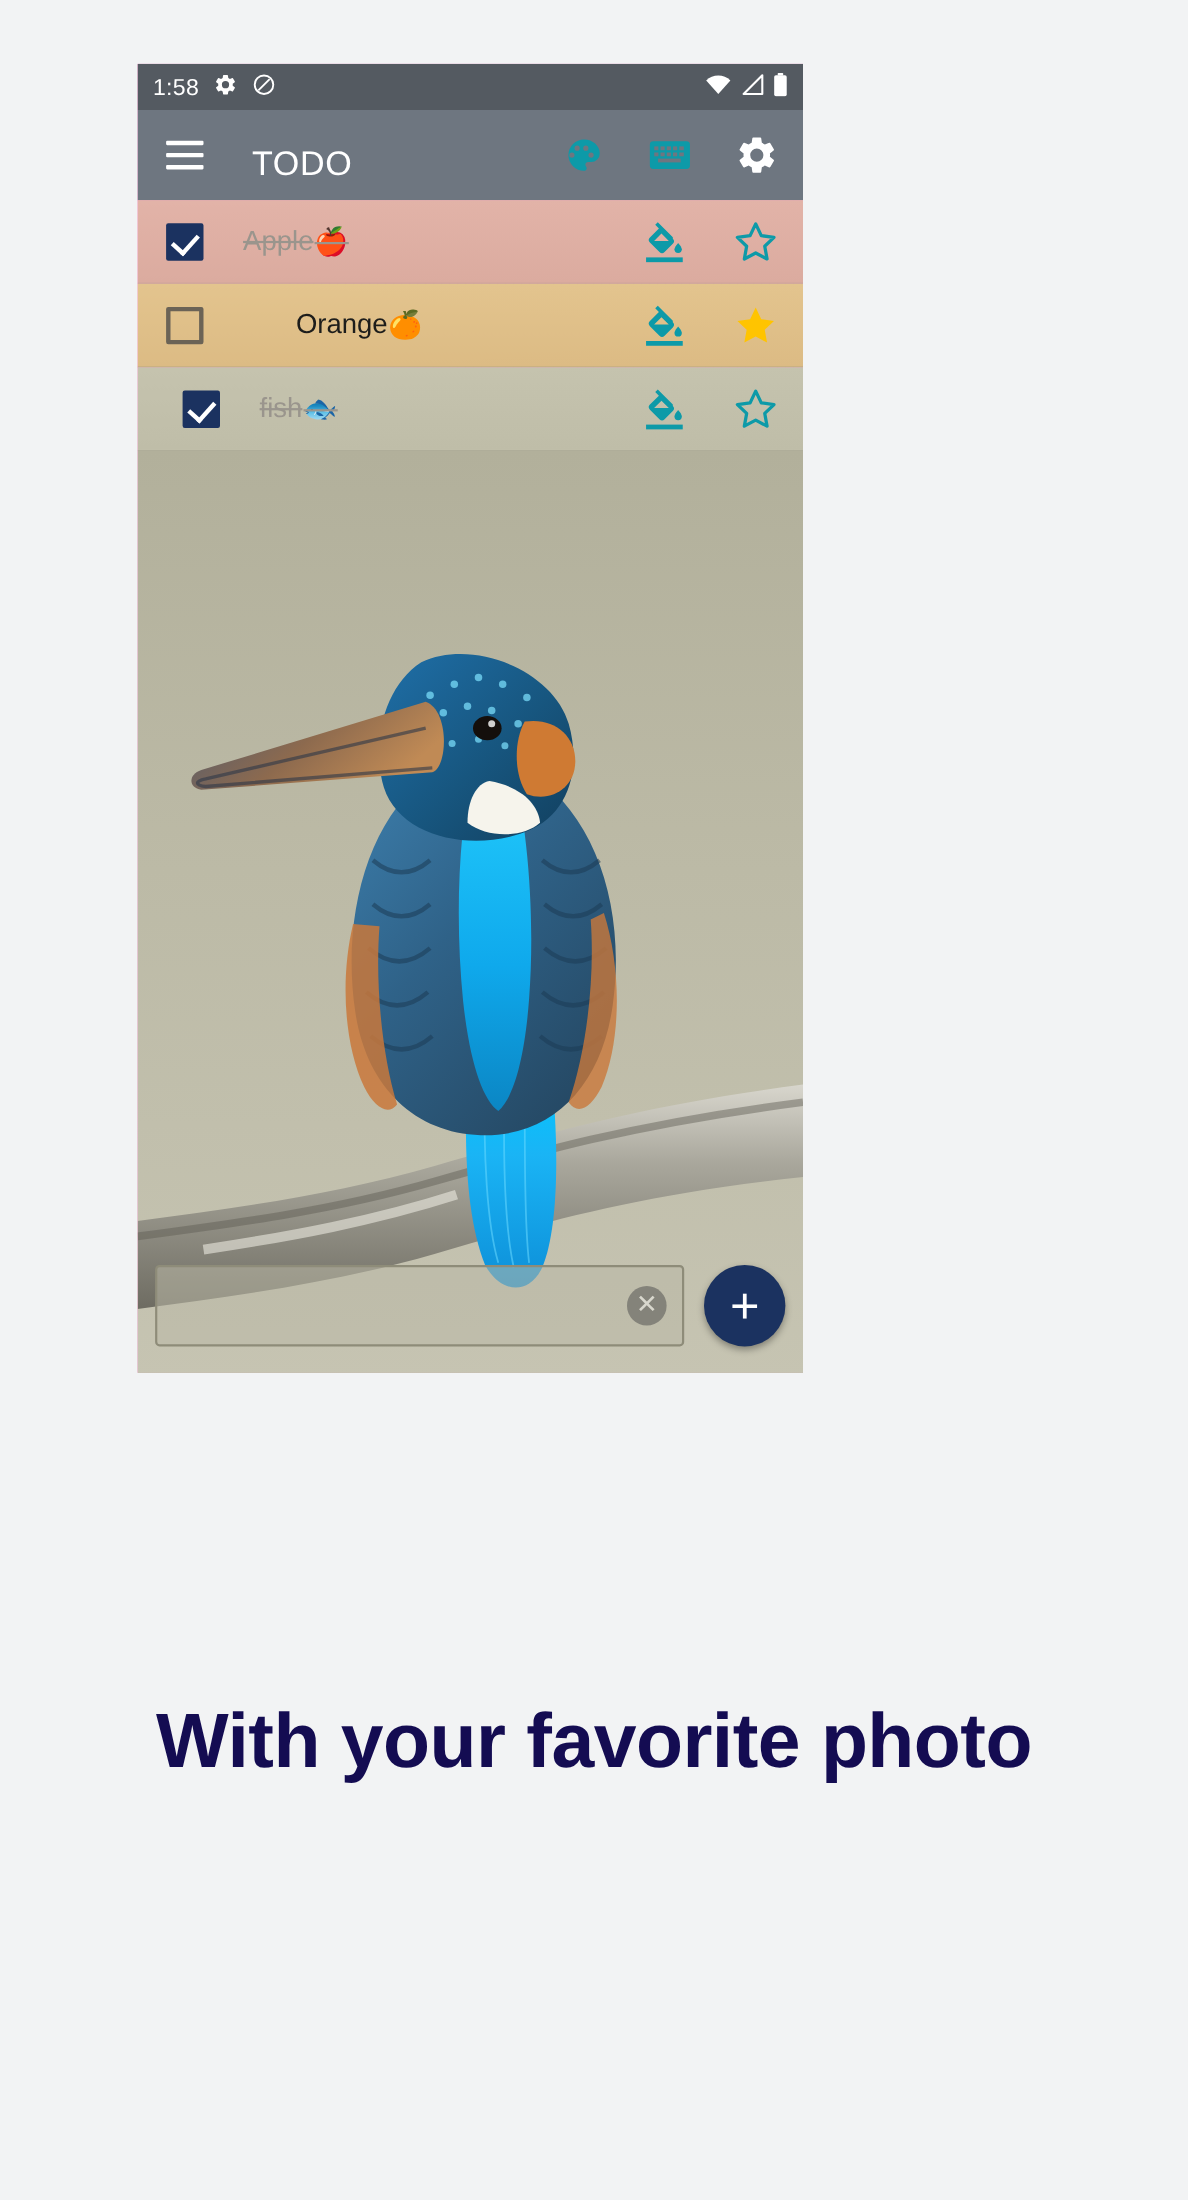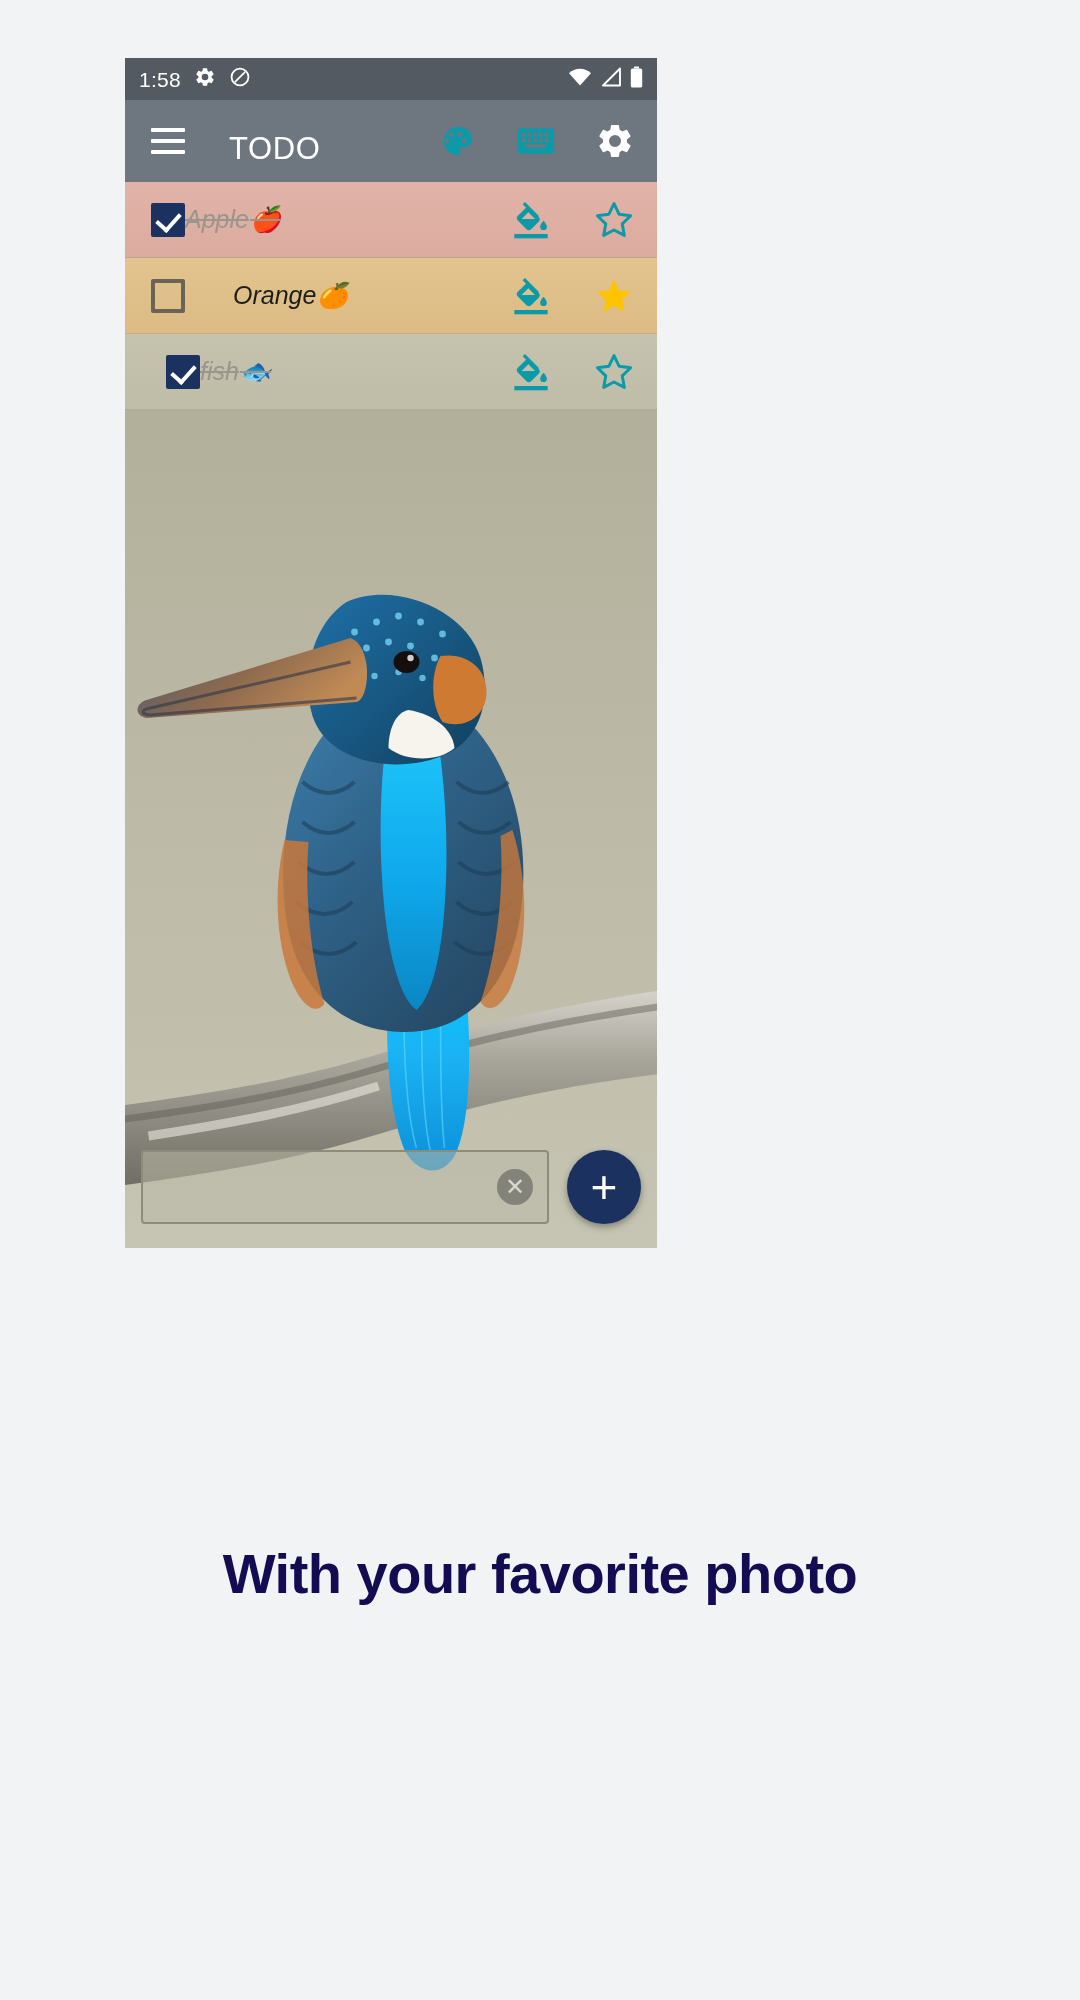--- a/index.html
+++ b/index.html
@@ -7,21 +7,21 @@
     width: 1080px; height: 2000px;
     background: #f2f3f4;
     font-family: "Liberation Sans", sans-serif;
     overflow: hidden;
   }
 
   
   #phone {
     position: absolute;
     left: 125px; top: 58px;
-    width: 532px; height: 1190px;
+    width: 605px; height: 1190px;
     overflow: hidden;
     background: #f9a8d4;
   }
 
   
   #statusbar {
     position: relative;
     height: 42px;
     background: #545a61;
     display: flex; align-items: center;
@@ -80,24 +80,25 @@
   .cbox.checked::after {
     content: "";
     position: absolute; left: 10px; top: 5px;
     width: 11px; height: 19px;
     border: solid #fff; border-width: 0 4px 4px 0;
     transform: rotate(42deg);
   }
   .cbox.unchecked { border: 4px solid #6b6356; border-radius: 2px; }
 
   .task-label {
+    margin-left: 36px;
     font-size: 25px;
     color: #1d1d1b;
     white-space: nowrap;
-    display: flex; align-items: center; font-style: italic;
+    display: flex; align-items: center;
   }
   .task-label.done { color: #9a958d; text-decoration: line-through; text-decoration-thickness: 2px; }
   .task-label .emo { font-size: 25px; margin-left: 1px; }
 
   .row-actions { margin-left: auto; display: flex; align-items: center; gap: 42px; }
   .row-act { cursor: pointer; display: flex; align-items: center; justify-content: center; }
 
   
   #photo {
     position: relative;
@@ -154,21 +155,21 @@
     cursor: pointer;
     box-shadow: 0 3px 7px rgba(0,0,0,.35);
   }
 
   
   #caption {
     position: absolute;
     left: 0; right: 0; top: 1540px;
     text-align: center;
     color: #140c52;
-    font-size: 56px;
+    font-size: 70px;
     font-weight: 700;
     line-height: 1.22;
     letter-spacing: -.5px;
     padding: 0 28px;
   }
 </style>
 </head>
 <body>
 
 <div id="phone">

